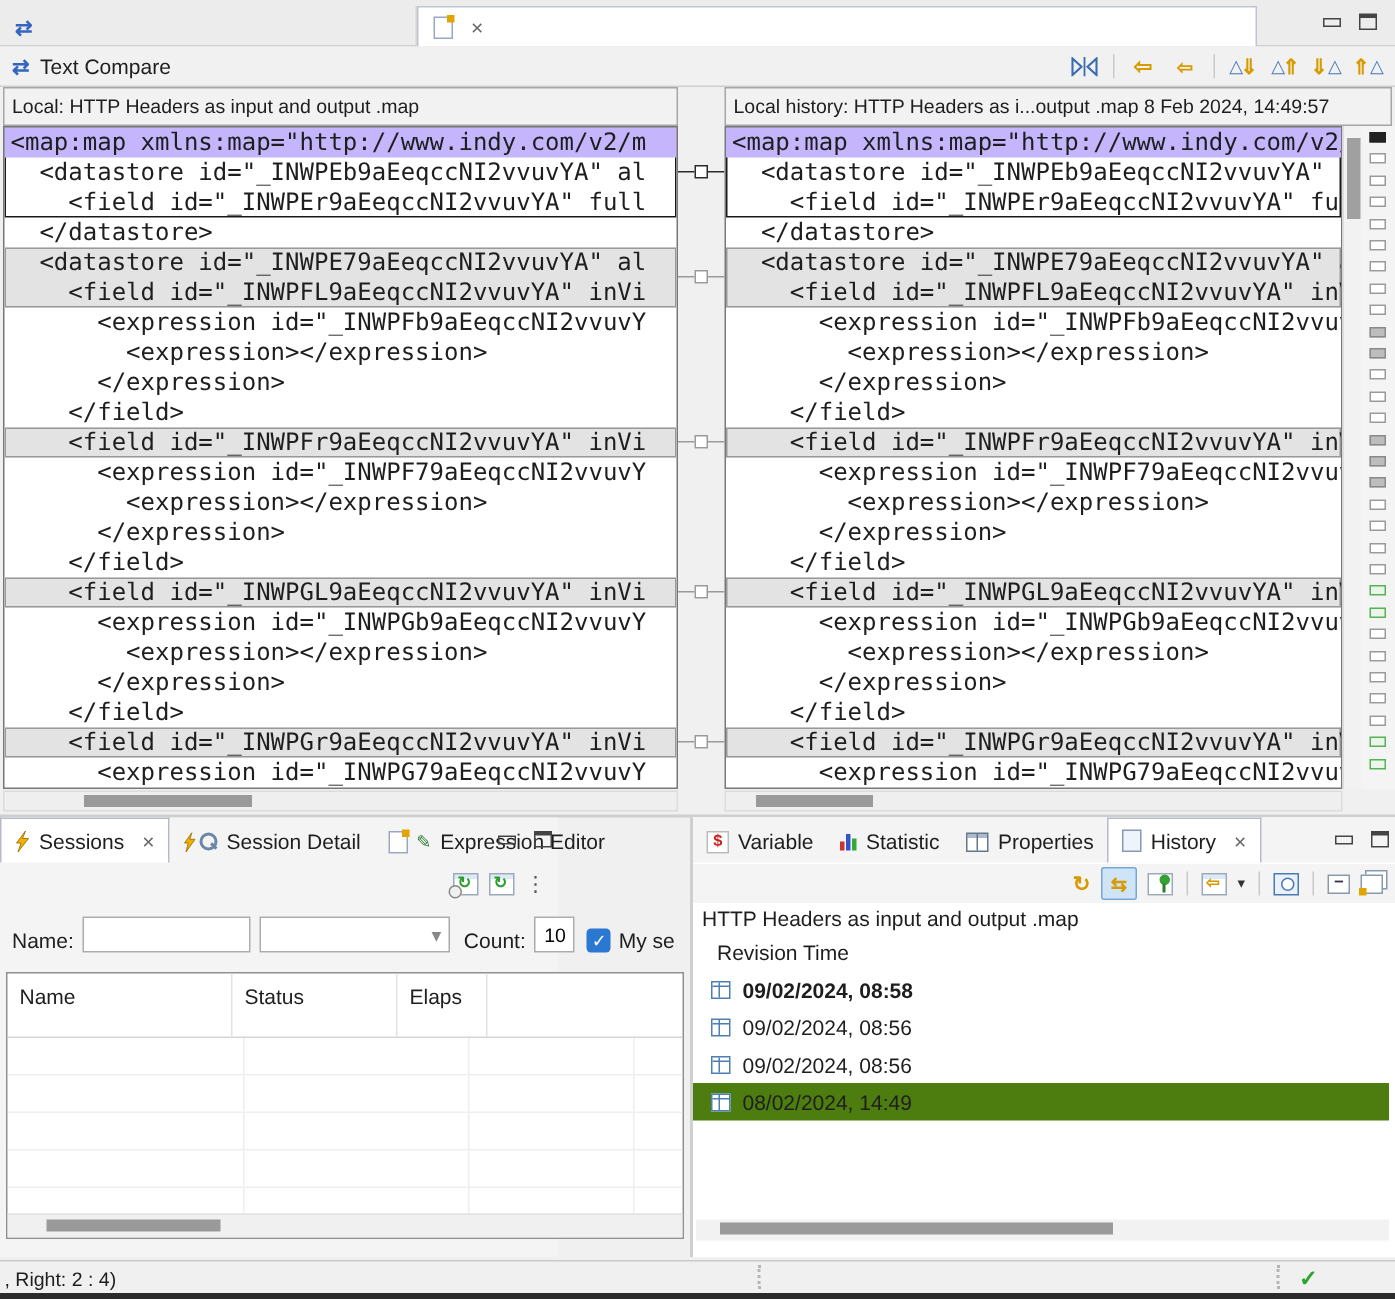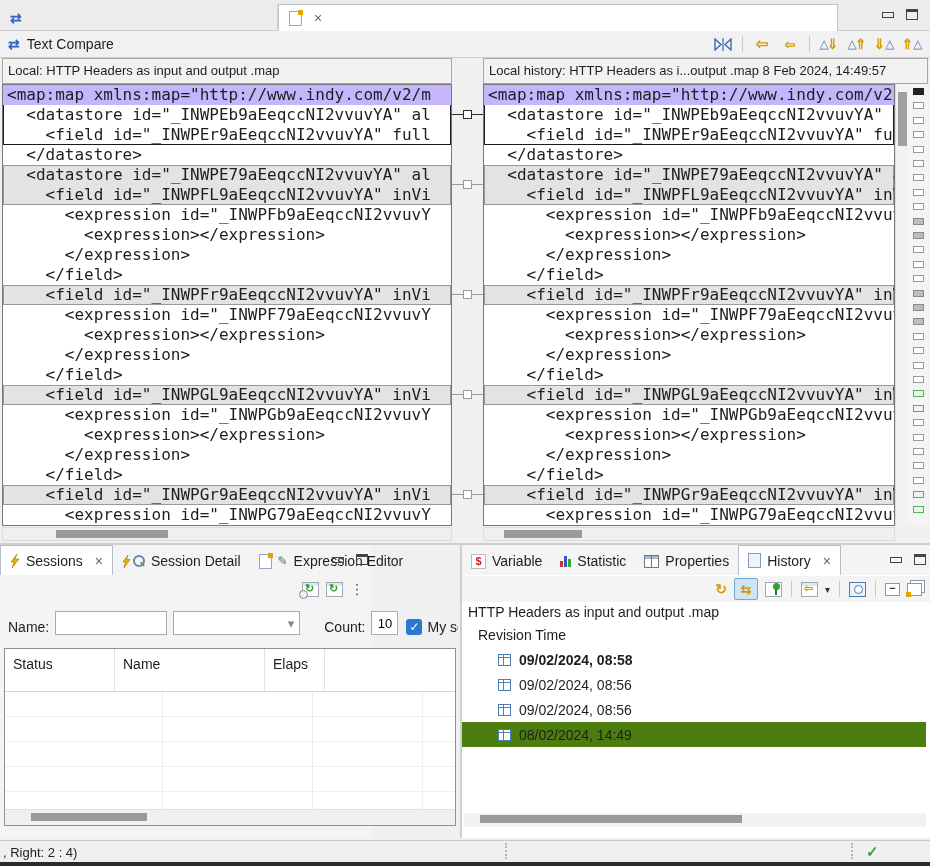--- a/index.html
+++ b/index.html
@@ -92,21 +92,21 @@
   .sthead{display:flex;height:42px;border-bottom:1px solid #d6d6d6}
   .sth{box-sizing:border-box;border-right:1px solid #e2e2e2;padding:7px 0 0 8px;font-size:14px;overflow:hidden;white-space:nowrap;flex:none}
   .strow{display:flex;height:24px;border-bottom:1px solid #efefef}
   .std{box-sizing:border-box;border-right:1px solid #eee;flex:none;height:100%}
   .sscroll{position:absolute;left:0;right:0;bottom:0;height:15px;background:#f0f0f0;border-top:1px solid #e0e0e0}
 
   
   .hfile{position:absolute;left:6px;top:59px;font-size:14px;white-space:nowrap}
   .hcol{position:absolute;left:16px;top:82px;font-size:14px;white-space:nowrap}
   .hrows{position:absolute;left:0px;top:102px;right:4px}
-  .hrow{display:flex;align-items:center;gap:8px;height:25px;padding-left:36px;font-size:14px}
+  .hrow{display:flex;align-items:center;gap:8px;height:25px;padding-left:12px;font-size:14px}
   .hrow.selected{background:#4d7c0f}
   .hrow.bold{font-weight:bold}
   .rev-icon{width:11px;height:10px;border:1px solid #4d7fb5;background:#fff;position:relative;flex:none}
   .rev-icon::before{content:"";position:absolute;left:0;right:0;top:2px;height:1px;background:#4d7fb5}
   .rev-icon::after{content:"";position:absolute;top:0;bottom:0;left:4px;width:1px;background:#4d7fb5}
 
   
   .mapico{color:#3465c0;font-weight:bold;font-size:14px}
   .boltico{display:inline-block}
   .dollarico{display:inline-block;width:13px;height:13px;background:#fff;border:1px solid #bbb;color:#cc2222;font-weight:bold;font-size:11px;line-height:12px;text-align:center}
@@ -336,30 +336,30 @@
         </span>
       <span class="kebab">⋮</span>
     </div>
 
     <div class="sform">
       <span style="margin-right:6px">Name:</span>
       <input style="width: 112px;" value="">
       <span class="scombo" style="width:127px;margin-left:6px">
           <span>▾</span>
         </span>
-      <span style="margin-left:24px;margin-right:6px">Count:</span>
+      <span style="margin-left:9px;margin-right:6px">Count:</span>
       <input style="width: 27px; text-align: center;" value="10">
       <span class="cbox" style="margin-left:8px"><span>✓</span></span>
       <span class="nowrap" style="margin-left:5px;flex:1">My se</span>
     </div>
 
     <div class="stable">
       <div class="sthead">
+          <div class="sth" style="width: 150px;">Name</div>
           <div class="sth" style="width: 110px;">Status</div>
-          <div class="sth" style="width: 150px;">Name</div>
           <div class="sth" style="width: 60px;">Elaps</div>
         </div>
       <div>
           <div class="strow">
             <div class="std" style="width: 158px;"></div>
             <div class="std" style="width: 150px;"></div>
             <div class="std" style="width: 110px;"></div>
             <div class="std" style="width: 60px;"></div>
           </div>
           <div class="strow">

